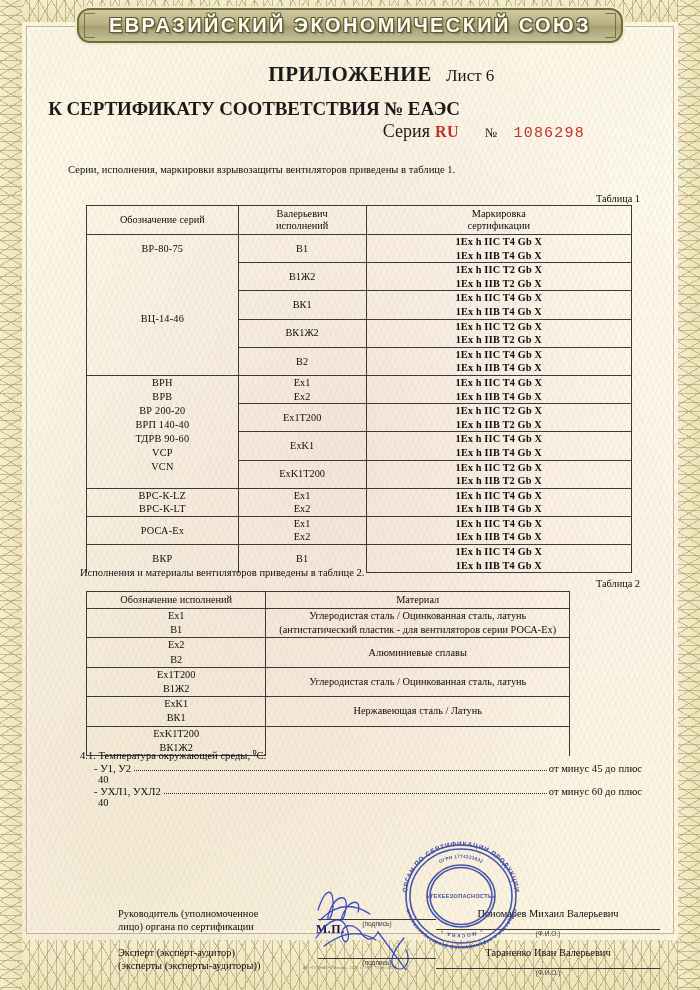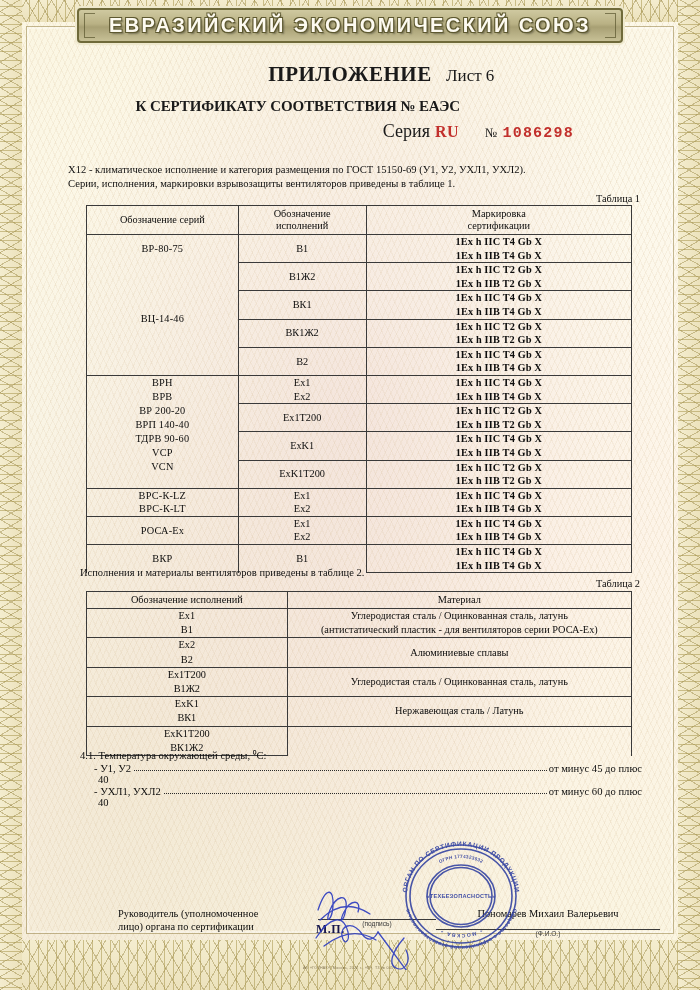--- a/index.html
+++ b/index.html
@@ -68,21 +68,21 @@
 
   
   .banner-wrap{
     position:absolute;z-index:8;left:0;right:0;top:8px;
     display:flex;justify-content:center;
   }
   .banner{
     position:relative;
     padding:4px 30px;
     border:2px solid #6f6a3a;
-    border-radius:4px;
+    border-radius:13px;
     background:linear-gradient(180deg,#cfc9a0 0%,#b9b184 45%,#a8a074 55%,#c7c096 100%);
     box-shadow:0 0 0 2px #efe9cd, 0 1px 2px rgba(0,0,0,.25);
   }
   .banner::before,.banner::after{
     content:"";position:absolute;top:3px;bottom:3px;width:10px;
     border:1px solid rgba(90,85,45,.7);
   }
   .banner::before{left:5px;border-right:none;}
   .banner::after{right:5px;border-left:none;}
   .banner-text{
@@ -107,35 +107,35 @@
   .sheet{
     position:absolute;top:66px;left:446px;
     font-size:17px;color:#1a1a1a;
   }
   .subtitle-row{
     position:absolute;top:98px;left:0;right:0;
     display:flex;align-items:flex-end;
   }
   .subtitle{
     width:460px;text-align:right;
-    font-size:15px;font-weight:bold;letter-spacing:-.1px;color:#1a1a1a;
+    font-size:19px;font-weight:bold;letter-spacing:-.1px;color:#1a1a1a;
     white-space:nowrap;
   }
   .cert-no{
     margin-left:6px;font-size:13.5px;color:#17171a;
     border-bottom:1px solid #5c5c5c;padding:0 2px 1px 2px;white-space:nowrap;
   }
   .series-row{
     position:absolute;top:121px;left:0;right:0;
     display:flex;align-items:baseline;
   }
   .series-label{width:430px;text-align:right;font-size:18px;color:#1a1a1a;}
   .series-val{margin-left:5px;font-size:16px;font-weight:bold;color:#c2302c;letter-spacing:.5px;}
   .numsign{margin-left:26px;font-size:13px;color:#1a1a1a;}
-  .num-val{margin-left:5px;font-family:"Liberation Mono",monospace;font-size:15px;font-weight:bold;color:#c2302c;letter-spacing:1.2px;}
+  .num-val{margin-left:16px;font-family:"Liberation Mono",monospace;font-size:15px;font-weight:normal;color:#c2302c;letter-spacing:1.2px;}
 
   .intro{
     position:absolute;left:68px;right:58px;top:163px;
     font-size:10.6px;line-height:13.6px;color:#111;
   }
 
   .tbl-caption{
     position:absolute;right:60px;font-size:10.3px;color:#111;
   }
   .cap1{top:193px;}
@@ -155,21 +155,21 @@
   #table1{left:86px;top:205px;width:546px;}
   #table1 .c1{width:152px;}
   #table1 .c2{width:128px;}
   #table1 .c3{width:266px;}
   #table1 td.cell{height:13.6px;line-height:13.6px;}
   #table1 td.mark{font-weight:bold;letter-spacing:.15px;}
   #table1 td.ser{letter-spacing:.2px;}
   .nb{border-bottom:none !important;}
   .nt{border-top:none !important;}
 
-  #table2{left:86px;top:591px;width:546px;}
+  #table2{left:86px;top:591px;width:484px;}
   #table2 .d1{width:201px;}
   #table2 .d2{width:345px;}
   #table2 td.cell{height:14.2px;line-height:14.2px;}
 
   
   .sec4{
     position:absolute;left:80px;right:58px;top:746px;
     font-size:10.6px;color:#0d0d0d;
   }
   .sec4 .h{font-weight:bold;margin-left:14px;}
@@ -245,37 +245,36 @@
   </div>
 
   <div class="series-row">
     <div class="series-label">Серия</div>
     <div class="series-val">RU</div>
     <div class="numsign">№</div>
     <div class="num-val">1086298</div>
   </div>
 
   <div class="intro">
-    <div>X12 - климатическое исполнение и категория размещения по ГОСТ 15150-69 (У1, У2, УХЛ1, УХЛ2).</div>
     <div>Серии, исполнения, маркировки взрывозащиты вентиляторов приведены в таблице 1.</div>
   </div>
 
   <div class="tbl-caption cap1">Таблица 1</div>
 
   <table class="doc" id="table1">
     <colgroup>
         <col class="c1">
         <col class="c2">
         <col class="c3">
       </colgroup>
     <thead>
       <tr>
         <th>Обозначение серий</th>
         <th>
-          <span>Обозначение</span><br>
+          <span>Валерьевич</span><br>
           <span>исполнений</span>
         </th>
         <th>
           <span>Маркировка</span><br>
           <span>сертификации</span>
         </th>
       </tr>
     </thead>
     <tbody>
 
@@ -471,20 +470,35 @@
         <div class="sigline"></div>
         <div class="sigsmall">(подпись)</div>
       </div>
       <div class="signame">
         <div>Пономарев Михаил Валерьевич</div>
         <div class="sigline" style="margin-top:-1px;"></div>
         <div class="sigsmall">(Ф.И.О.)</div>
       </div>
     </div>
 
+    <div class="sigrow" style="margin-top:10px;">
+      <div class="sigrole">
+        <div>Эксперт (эксперт-аудитор)</div>
+        <div>(эксперты (эксперты-аудиторы))</div>
+      </div>
+      <div class="sigmid">
+        <div class="sigline"></div>
+        <div class="sigsmall">(подпись)</div>
+      </div>
+      <div class="signame">
+        <div>Тараненко Иван Валерьевич</div>
+        <div class="sigline" style="margin-top:-1px;"></div>
+        <div class="sigsmall">(Ф.И.О.)</div>
+      </div>
+    </div>
   </div>
 
   <div class="mp">М.П.</div>
 </div>
 
 <div class="stamp">
   <svg viewBox="0 0 156 112" xmlns="http://www.w3.org/2000/svg">
     <defs>
       <path id="arcOuter" d="M 24,58 A 54,50 0 0 1 132,58"></path>
       <path id="arcOuterBottom" d="M 132,58 A 54,50 0 0 1 24,58"></path>

